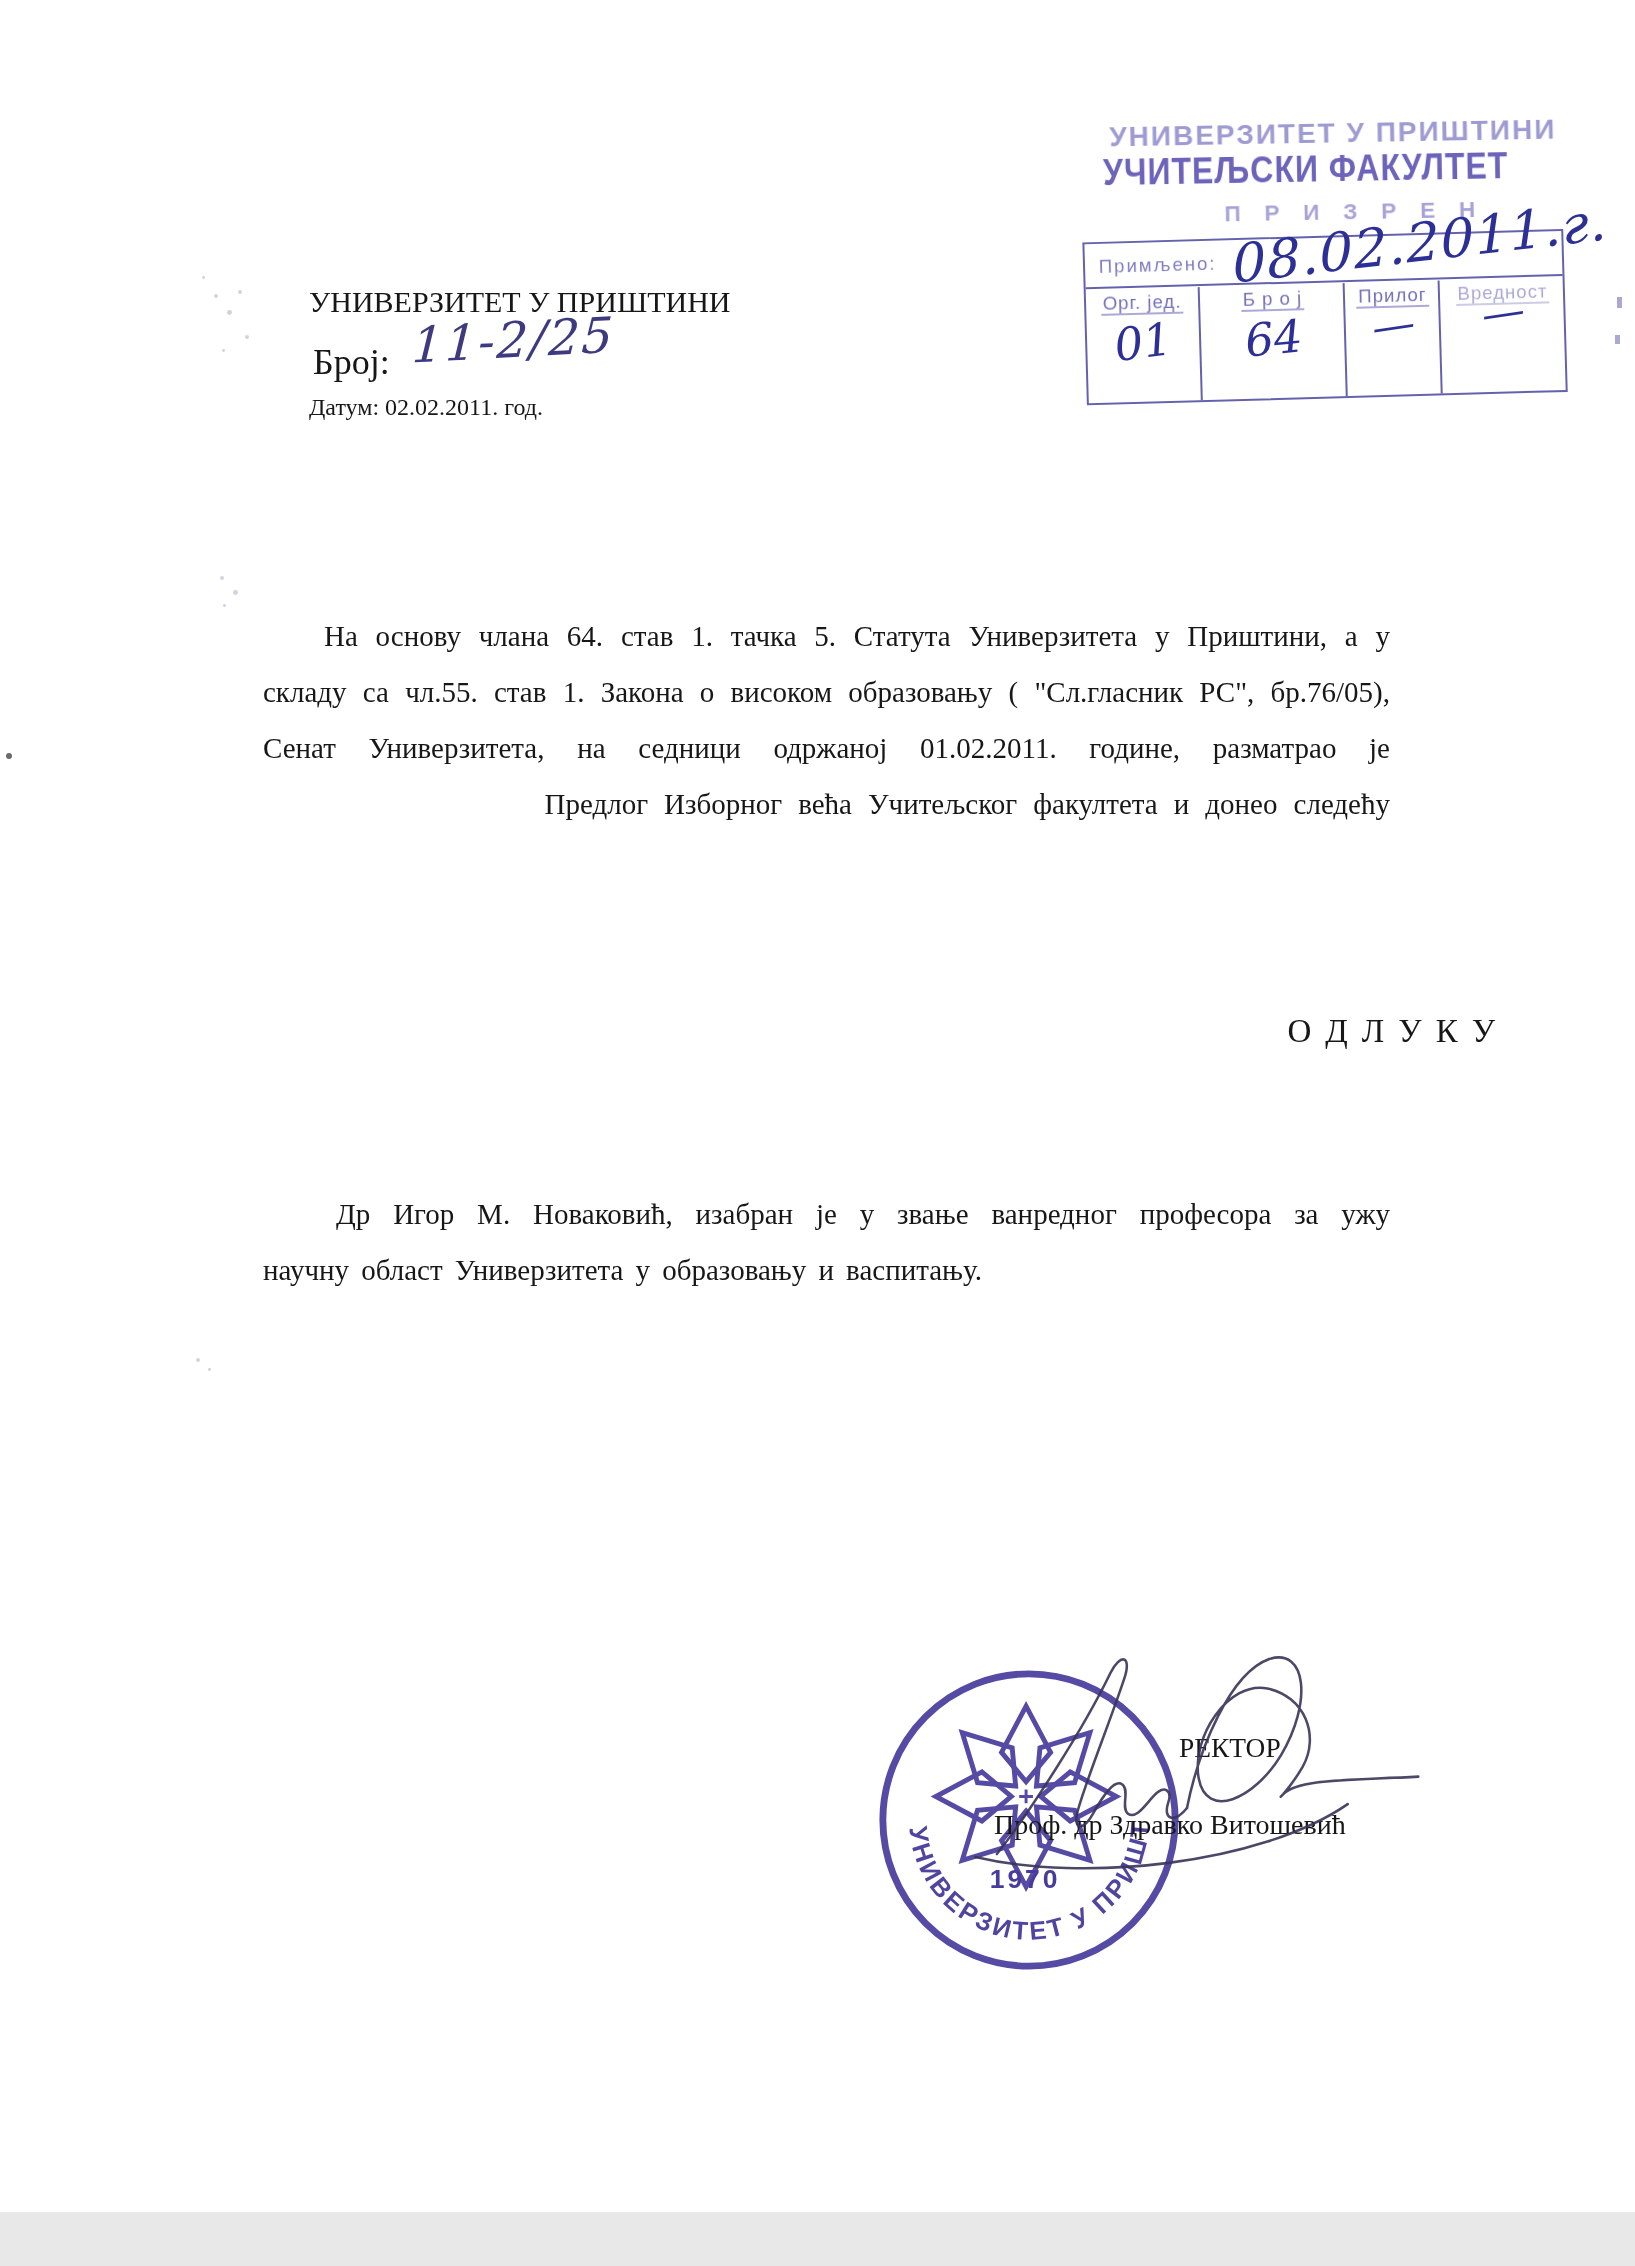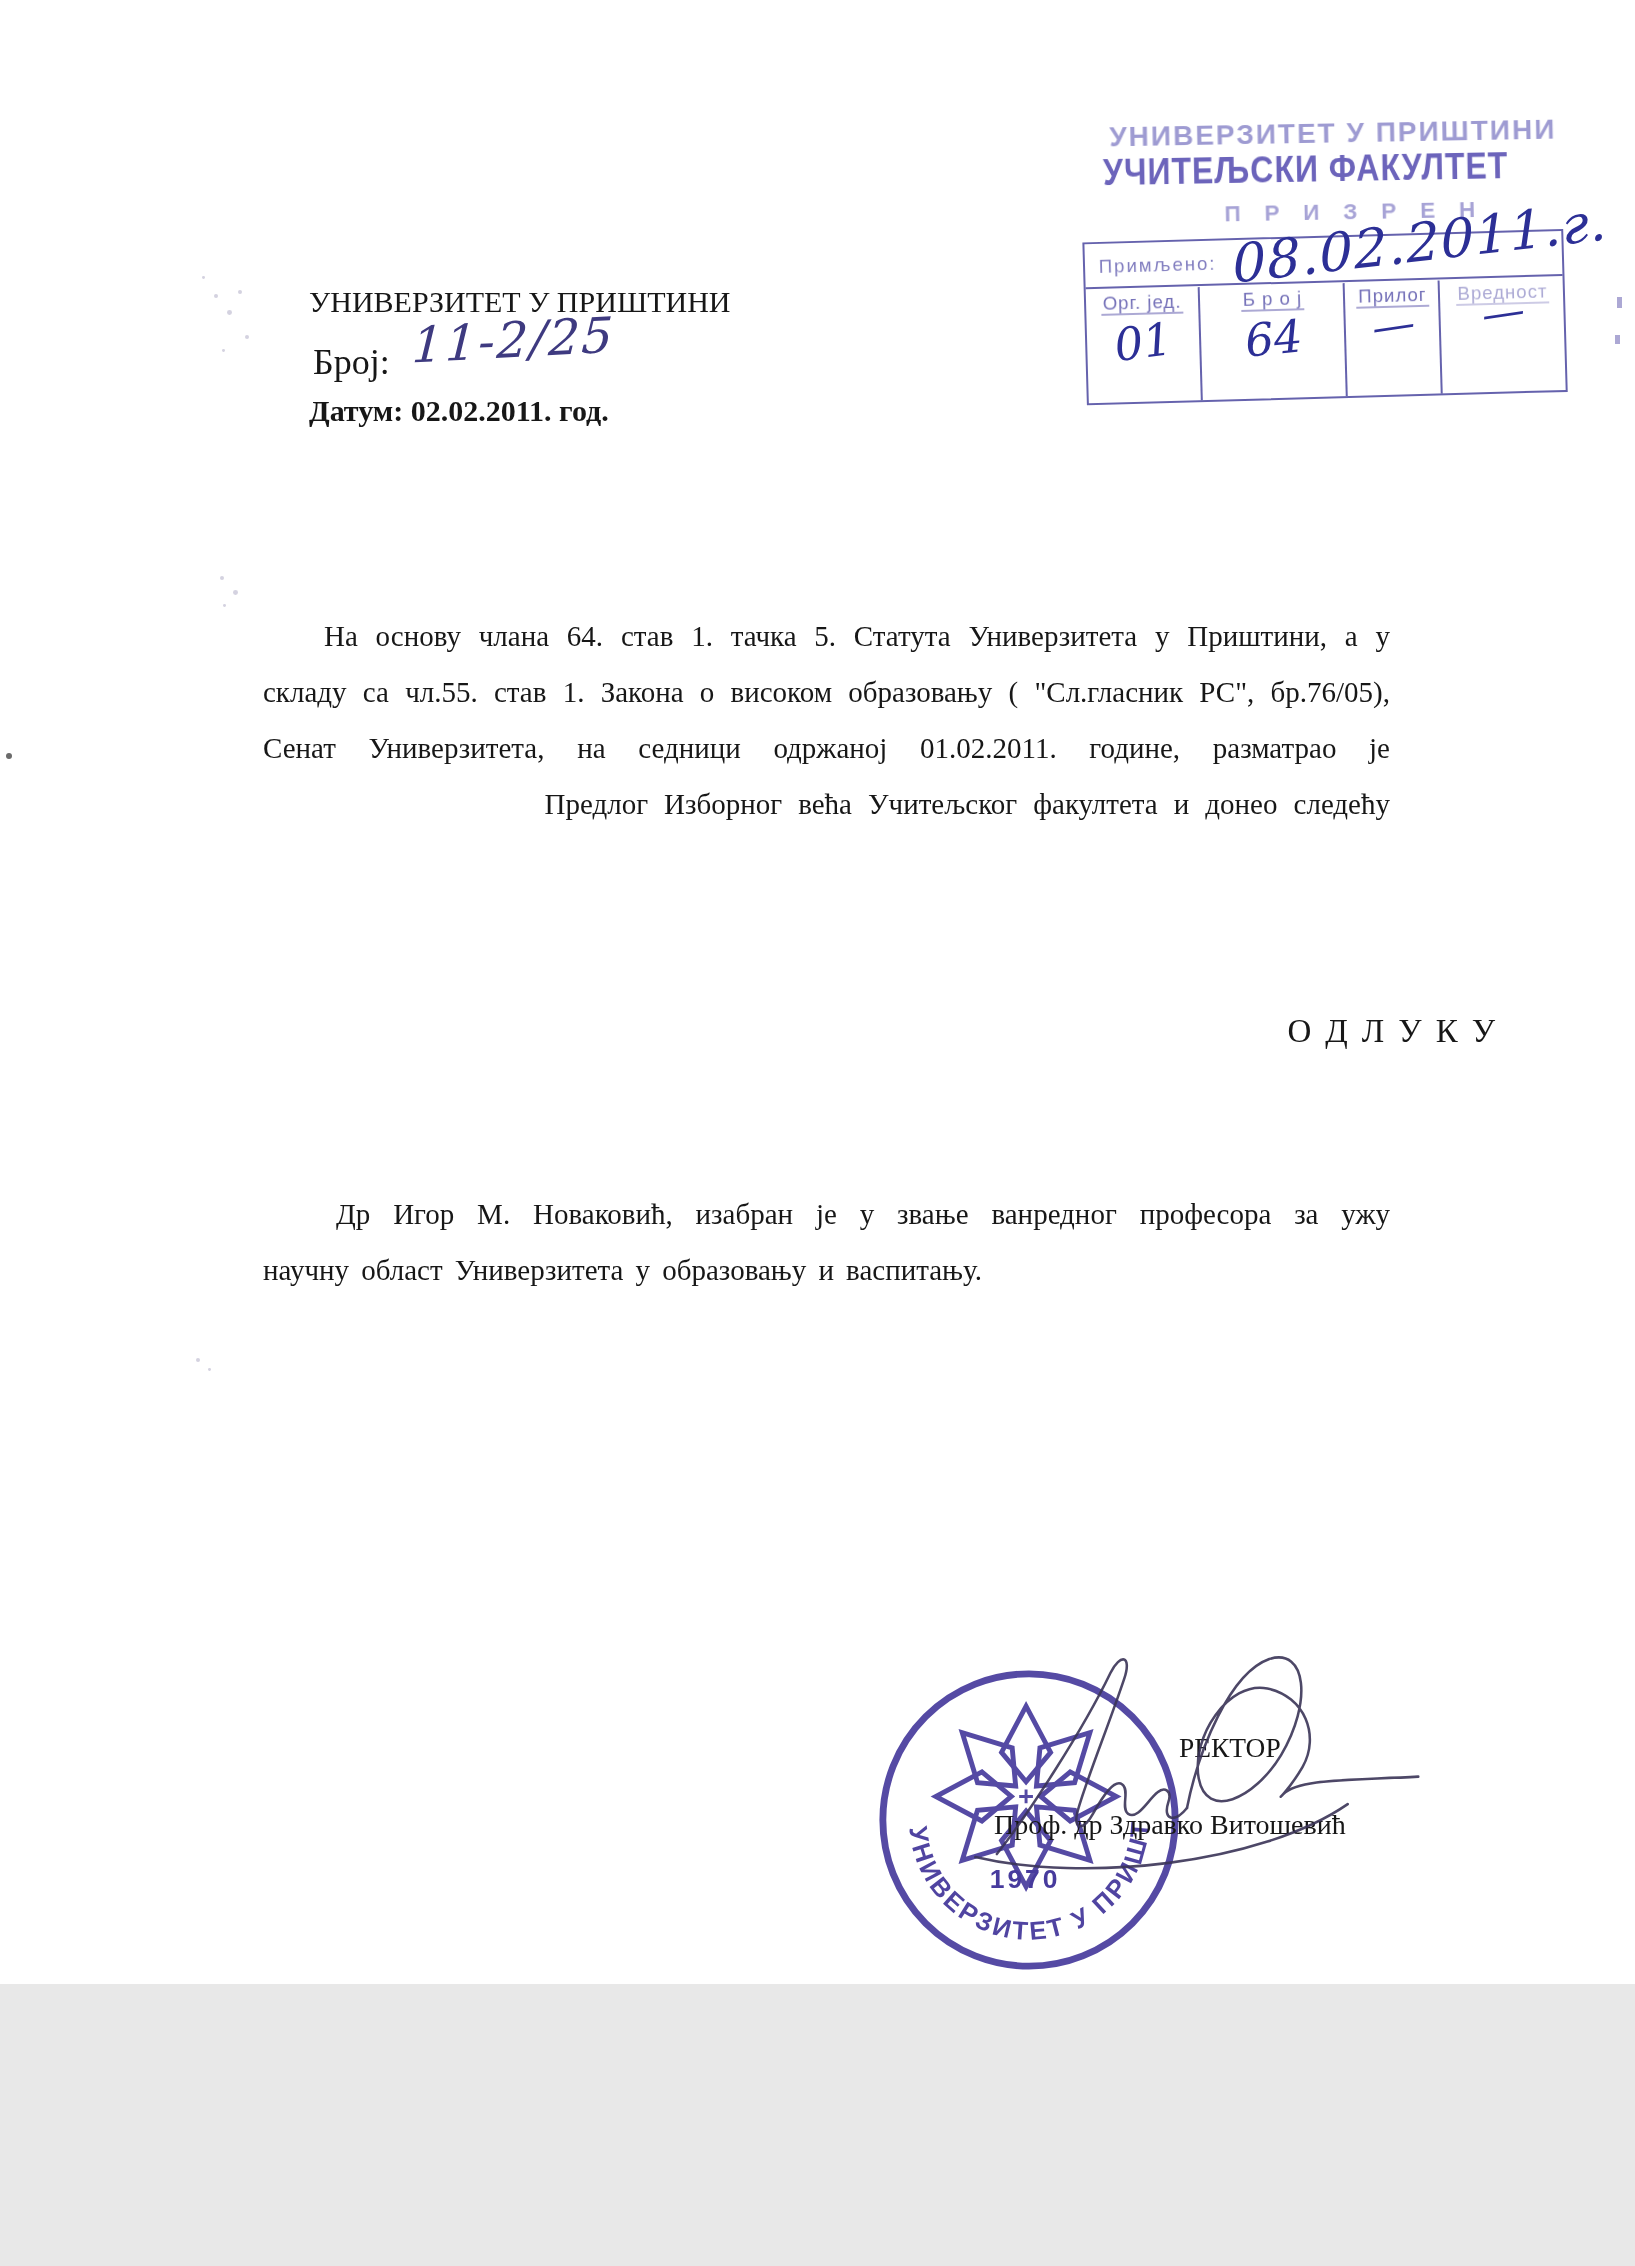--- a/index.html
+++ b/index.html
@@ -1,17 +1,17 @@
 <!DOCTYPE html>
 <html><head>
 <meta charset="utf-8">
 <style>
   html,body { margin:0; padding:0; background:#e8e8e8; }
   .page {
-    position:relative; width:1636px; height:1984px; margin:0 auto;
+    position:relative; width:1636px; height:2212px; margin:0 auto;
     background:#ffffff; overflow:hidden;
     font-family:"Liberation Serif", serif; color:#171717;
   }
   .abs { position:absolute; }
 
   
   .stamp-wrap {
     position:absolute; left:1073px; top:116px; width:505px; height:304px;
     transform:rotate(-1deg); transform-origin:left top;
     font-family:"Liberation Sans", sans-serif;
@@ -45,21 +45,21 @@
     color:#2c2f96; transform:rotate(-4deg); }
   .st-dash { font-size:43px; transform:rotate(-7deg); top:17.6px; }
   .st-tick { position:absolute; background:rgba(90,82,170,0.5); }
 
   
   .lh-univ  { left:309px; top:285px; font-size:30px; }
   .lh-broj  { left:313px; top:341px; font-size:36px;font-family:Liberation Serif, serif; }
   .lh-num   { left:412px; top:312px; font-family:"DejaVu Serif", serif; font-style:italic;
               font-size:49px; color:#3e3a80; transform:rotate(-3deg) skewX(-6deg);
               letter-spacing:2px; }
-  .lh-datum { left:309px; top:394px; font-size:30px;font-weight:bold; }
+  .lh-datum { left:309px; top:394px; font-size:24px; }
 
   
   .intro { left:263px; top:608px; width:1127px; font-size:29px; line-height:56px; }
   .decision { left:263px; top:1186px; width:1127px; font-size:29px; line-height:56px; }
   .jline { text-align:justify; text-align-last:justify; }
   .ind1 { padding-left:61px; }
   .ind2 { padding-left:73px; }
   .lastline { text-align:right; word-spacing:8.8px; }
   .lastline2 { text-align:left; word-spacing:4.9px; }
   .doc-title { left:263px; top:1013px; width:1235px; text-align:right;

